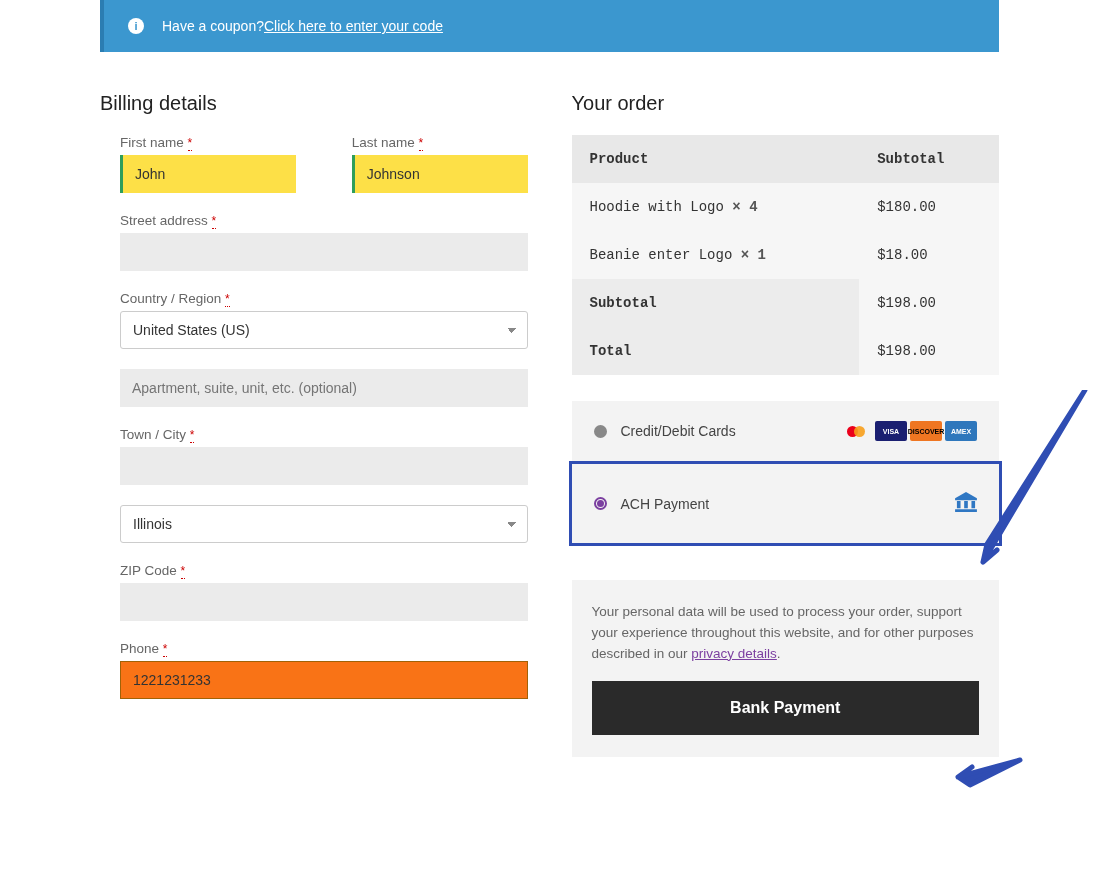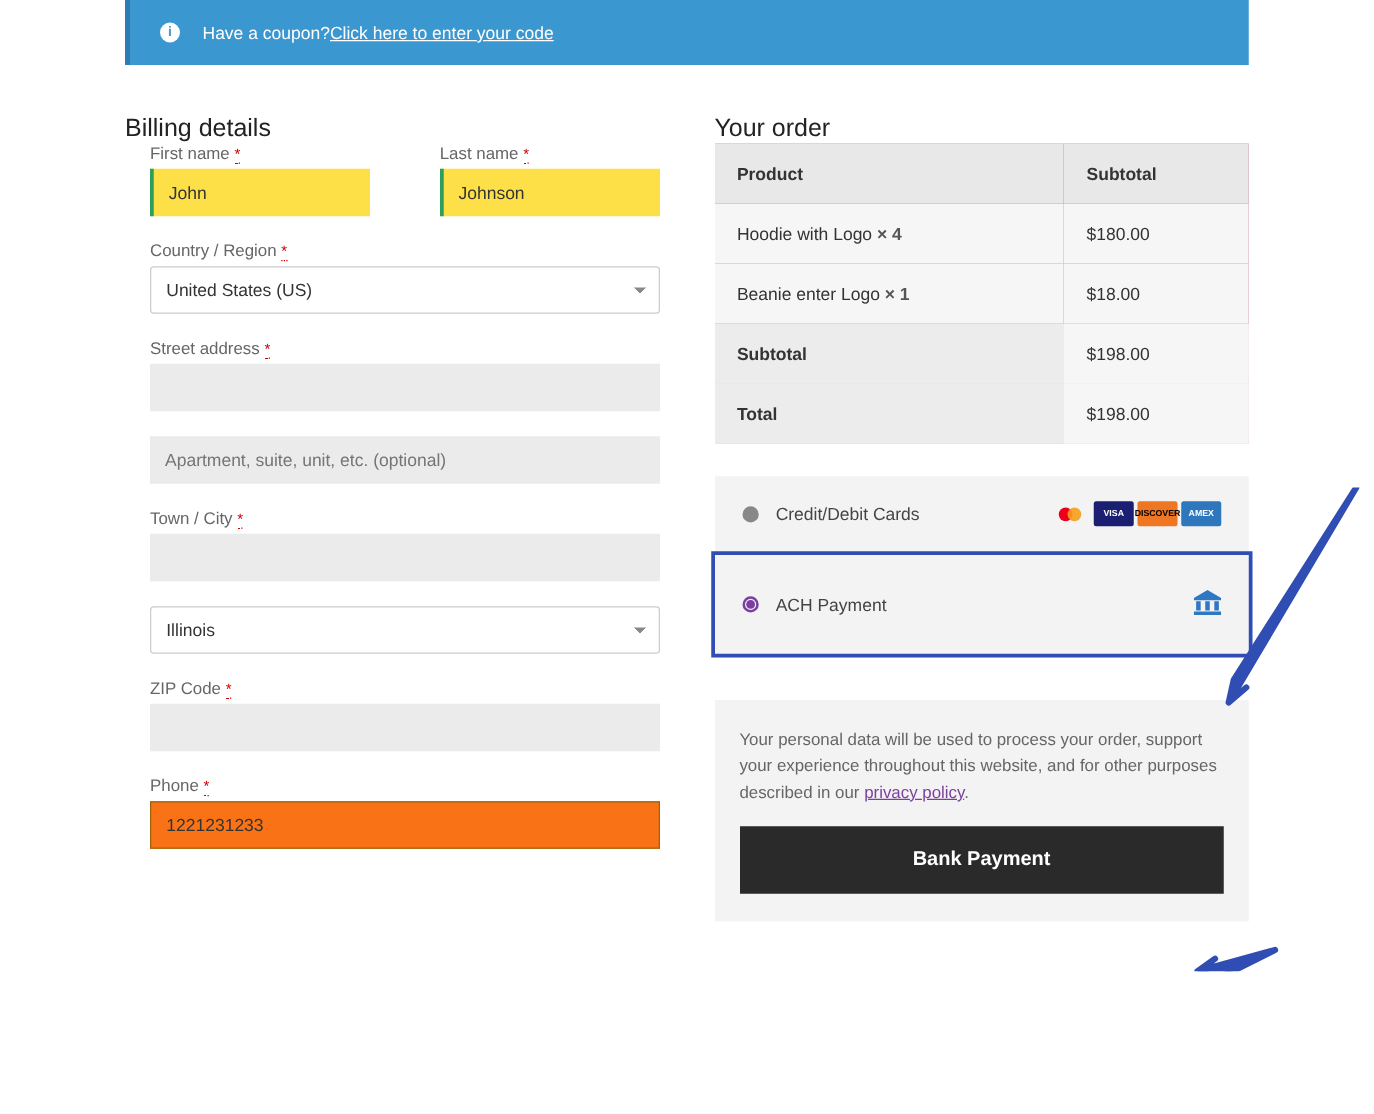--- a/index.html
+++ b/index.html
@@ -1,35 +1,35 @@
 <!DOCTYPE html>
 <html><head>
 <meta charset="utf-8">
 <style>
 * { box-sizing: border-box; margin: 0; padding: 0; }
 body { font-family: -apple-system, BlinkMacSystemFont, "Segoe UI", Helvetica, Arial, sans-serif; background: #fff; color: #333; padding: 0 100px 40px 100px; }
 h1 { font-size: 32px; font-weight: 300; color: #222; margin: 28px 0 22px 0; }
-h2 { font-size: 20px; font-weight: 400; color: #222; }
+h2 { font-size: 20px; font-weight: 400; color: #222; margin-bottom: 20px; }
 .coupon-bar { background: #3b97cf; color: #fff; padding: 18px 24px; border-left: 4px solid #2b7db2; display: flex; align-items: center; font-size: 14px; margin-bottom: 40px; }
 .coupon-bar .info-icon { width: 16px; height: 16px; border-radius: 50%; background: #fff; color: #3b97cf; font-size: 11px; font-weight: bold; display: inline-flex; align-items: center; justify-content: center; margin-right: 18px; }
 .coupon-bar a { color: #fff; text-decoration: underline; }
 .columns { display: flex; gap: 44px; }
 .col-left { flex: 1; }
 .col-right { flex: 1; }
 .field { margin-bottom: 20px; padding-left: 20px; }
 .field label { display: block; font-size: 13.5px; color: #666; margin-bottom: 5px; }
 .req { color: #c00; border-bottom: 1px dotted #c00; font-size: 12px; }
 .input, select { width: 100%; background: #ebebeb; border: none; padding: 10px 12px; font-size: 14px; color: #333; height: 38px; }
 .input.valid { border-left: 3px solid #2e9e5b; background: #fde047; }
 .input.phone { border: 1px solid #a16207; background: #f97316; }
 select.select { background: #fff; border: 1px solid #ccc; border-radius: 3px; appearance: none; padding-right: 28px; background-image: linear-gradient(45deg, transparent 50%, #888 50%), linear-gradient(135deg, #888 50%, transparent 50%); background-position: calc(100% - 15px) 16px, calc(100% - 10px) 16px; background-size: 5px 5px, 5px 5px; background-repeat: no-repeat; }
 .name-row { display: flex; gap: 36px; }
 .name-row .field { flex: 1; }
 
-.order-table { background: #be185d; border-collapse: collapse; width: 100%; font-size: 14px; }
+.order-table { background: #15803d; border-collapse: collapse; width: 100%; font-size: 14px; font-family: Liberation Mono, monospace; }
 .order-table th, .order-table td { text-align: left; padding: 16px 18px; }
 .order-table thead th { background: #e8e8e8; font-weight: 600; color: #333; }
 .order-table tbody tr { background: #f6f6f6; }
 .order-table .subtotal-row td, .order-table .total-row td { background: #ececec; font-weight: 600; }
 .order-table .subtotal-row td:last-child, .order-table .total-row td:last-child { background: #f6f6f6; font-weight: 400; }
 .order-table .qty { font-weight: 600; color: #555; }
 
 .payment-box { background: #f3f3f3; margin-top: 26px; padding: 0; }
 .pay-option { display: flex; align-items: center; padding: 20px 22px; font-size: 14px; color: #444; }
 .pay-option .radio { width: 13px; height: 13px; border-radius: 50%; border: 2px solid #888; margin-right: 14px; display: inline-block; }
@@ -78,27 +78,27 @@
       <input class="input valid" value="John" style="">
     </div>
     <div class="field">
       <label><span>Last name</span> <span class="req">*</span></label>
       <input class="input valid" value="Johnson" style="">
     </div>
   </div>
 
 
   <div class="field">
-    <label><span>Country / Region</span> <span class="req">*</span></label>
-    <select class="select"><option>United States (US)</option></select>
+    <label><span>Street address</span> <span class="req">*</span></label>
+    <input class="input" value="" style="">
   </div>
 
   <div class="field">
-    <label><span>Street address</span> <span class="req">*</span></label>
-    <input class="input" value="" style="">
+    <label><span>Country / Region</span> <span class="req">*</span></label>
+    <select class="select"><option>United States (US)</option></select>
   </div>
 
   <div class="field">
     <input class="input" placeholder="Apartment, suite, unit, etc. (optional)" style="">
   </div>
 
   <div class="field">
     <label><span>Town / City</span> <span class="req">*</span></label>
     <input class="input" value="" style="">
   </div>
@@ -168,21 +168,21 @@
       <span class="bank-icon">
         <svg width="22" height="20" viewBox="0 0 24 22">
                 <path fill="#2f77c3" d="M12 0 L24 7 L24 9 L0 9 L0 7 Z M2 10 H6 V18 H2 Z M10 10 H14 V18 H10 Z M18 10 H22 V18 H18 Z M0 19 H24 V22 H0 Z"></path>
               </svg>
       </span>
     </div>
   </div>
 
   <div class="privacy-box">
     <p>
-      <span>Your personal data will be used to process your order, support your experience throughout this website, and for other purposes described in our </span><a href="#">privacy policy</a><span>.</span>
+      <span>Your personal data will be used to process your order, support your experience throughout this website, and for other purposes described in our </span><a href="#">privacy details</a><span>.</span>
     </p>
     <button class="submit-btn">Bank Payment</button>
   </div>
 
 </div>
 </div>
 
 <svg class="arrow" style="left:865px; top:390px;" width="130" height="190">
       <path d="M120 0 L18 172 L32 160 L18 172 L22 154 Z" stroke="#2f4db3" stroke-width="5" fill="#2f4db3" stroke-linejoin="round"></path>
     </svg>

